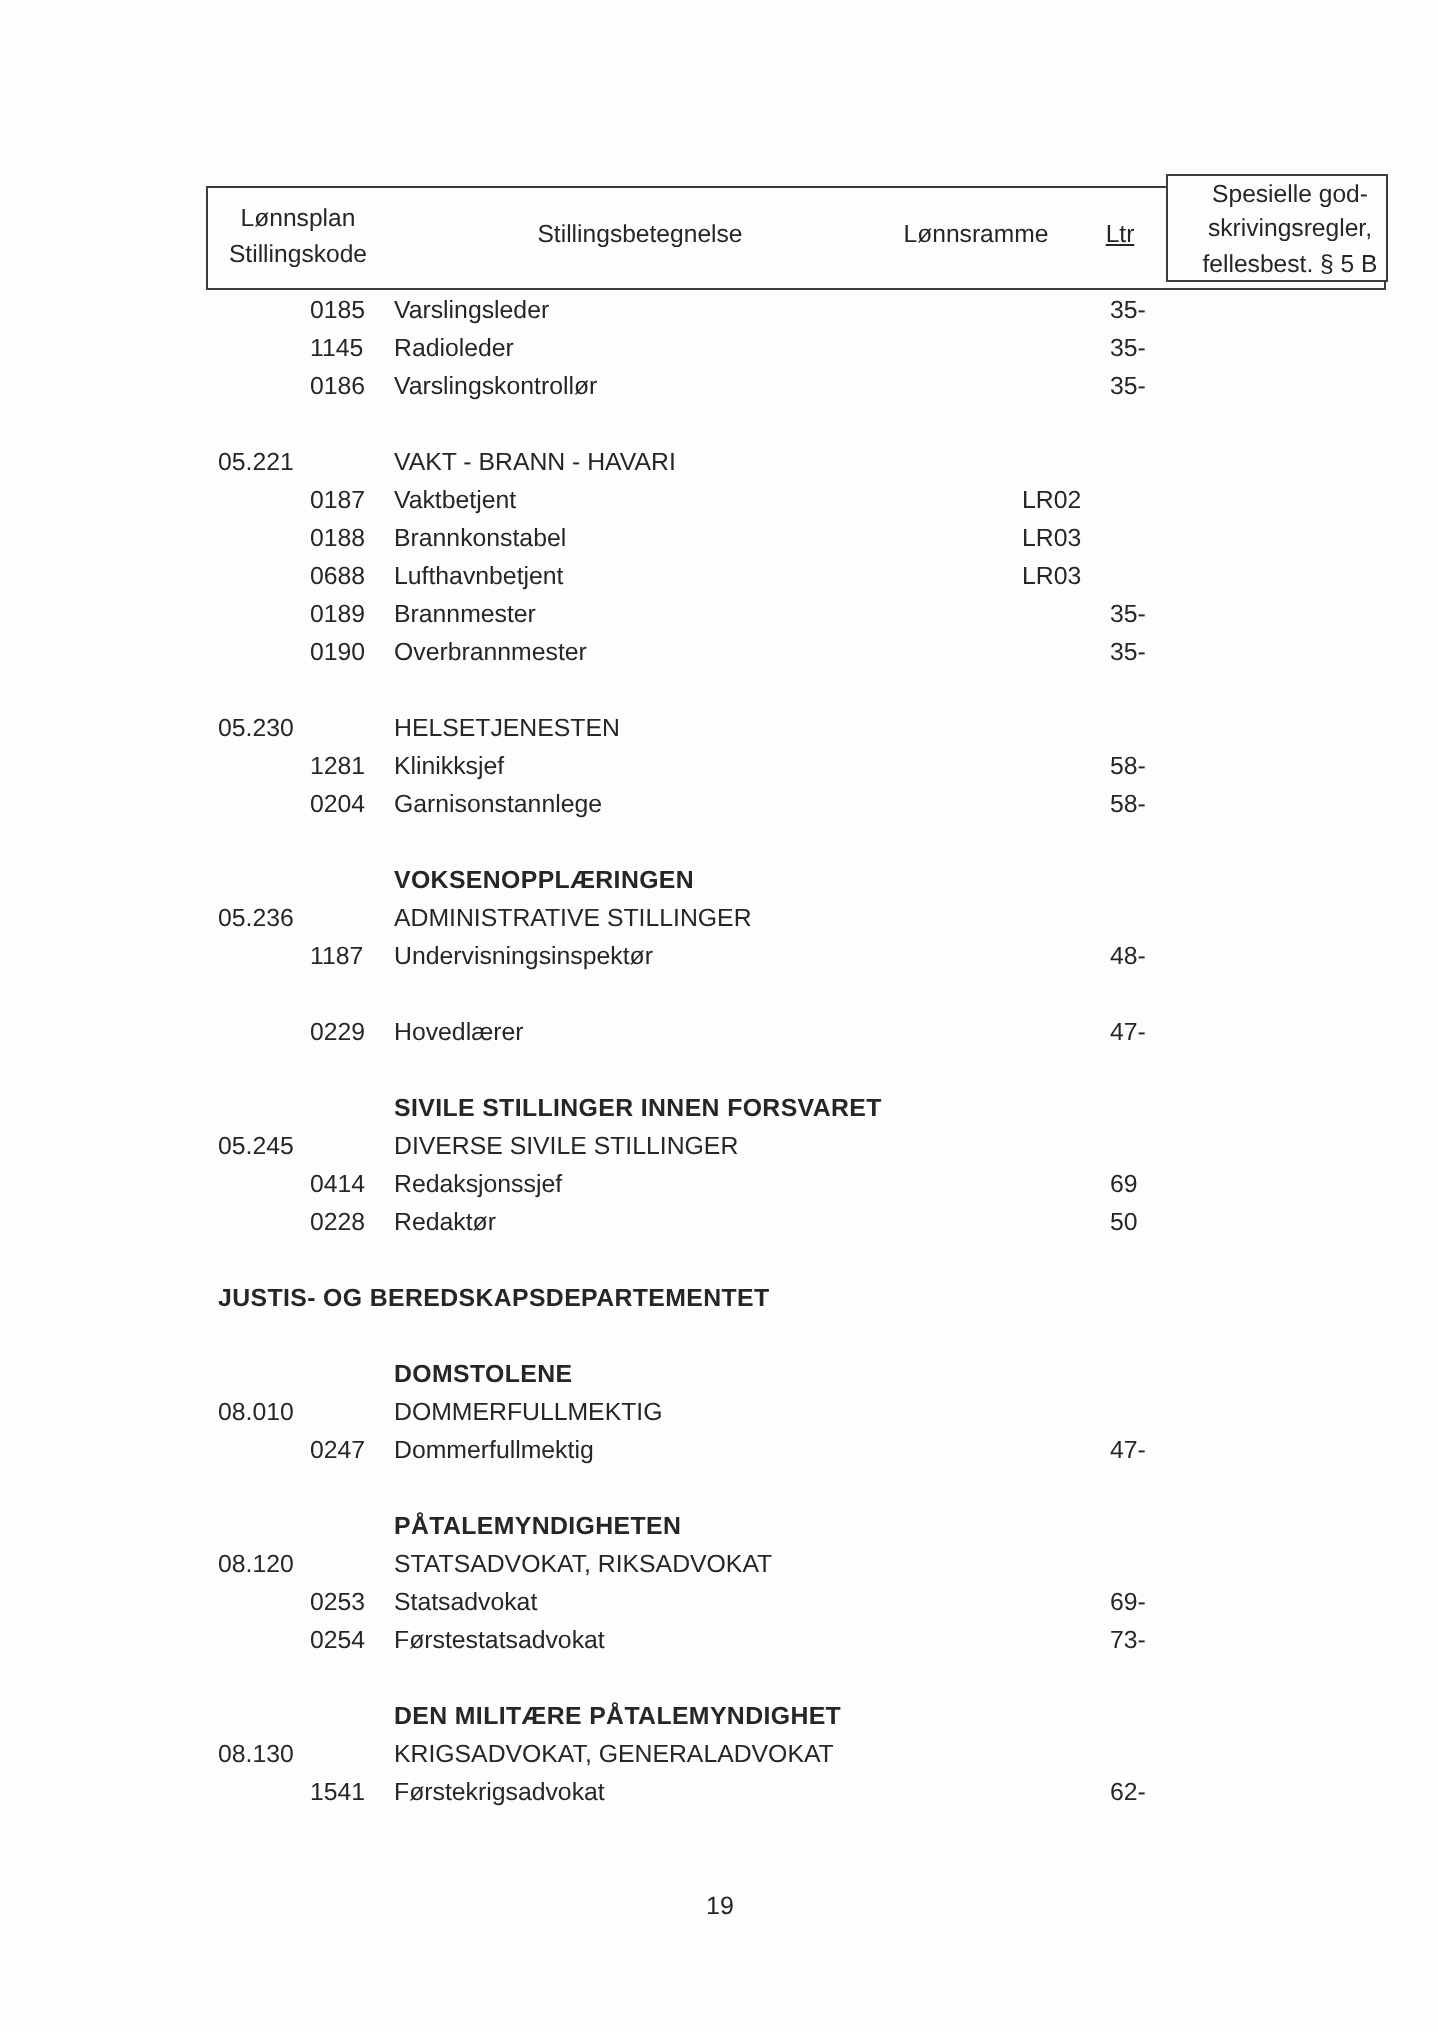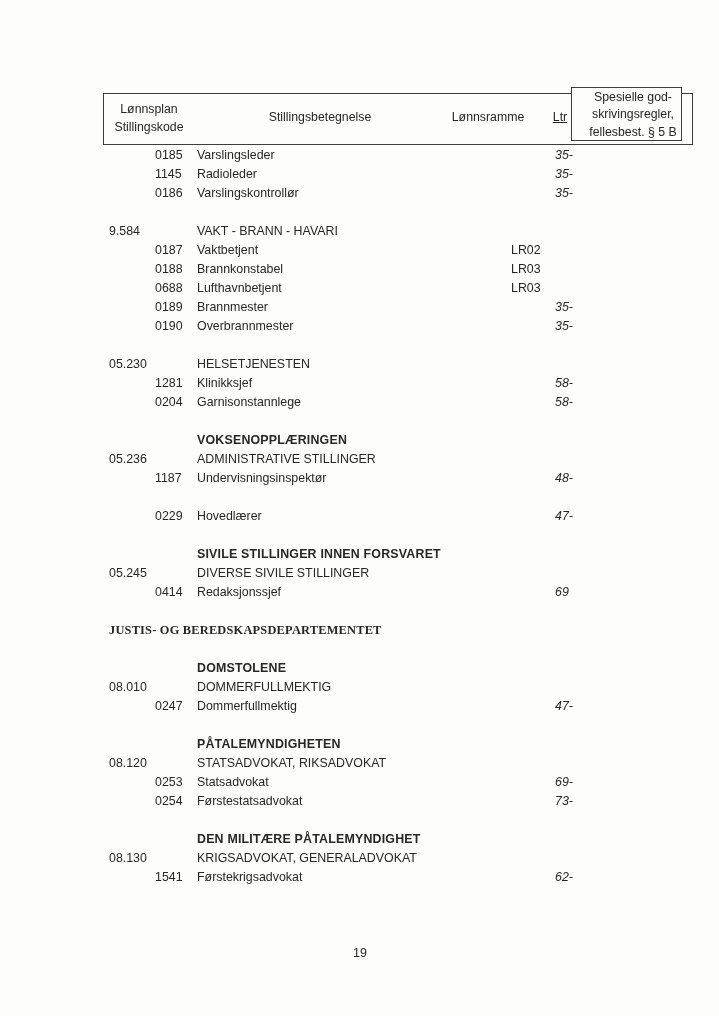--- a/index.html
+++ b/index.html
@@ -22,42 +22,42 @@
     box-sizing: border-box;
   }
   .hdr-text { position: absolute; font-size: 12.3px; line-height: 18px; text-align: center; }
   .hdr-lonnsplan-1 { left: 103px; top: 100px; width: 92px; }
   .hdr-lonnsplan-2 { left: 103px; top: 118px; width: 92px; }
   .hdr-betegnelse  { left: 240px; top: 108px; width: 160px; }
   .hdr-lonnsramme  { left: 438px; top: 108px; width: 100px; }
   .hdr-ltr         { left: 545px; top: 108px; width: 30px; text-decoration: underline; }
   .hdr-spesielle {
     position: absolute;
-    left: 571px; top: 87px;
+    left: 583px; top: 87px;
     width: 111px; height: 54px;
     border: 1px solid #3d3d3d;
     box-sizing: border-box;
     background: #fdfdfc;
     text-align: center;
     font-size: 12.3px;
     line-height: 17.3px;
     padding-top: 1px;
     padding-left: 13px;
   }
 
   
   .rows { position: absolute; left: 0; top: 146px; width: 667px; }
   .row  { position: relative; height: 19px; font-size: 12.4px; line-height: 19px; white-space: nowrap; }
   .row span { position: absolute; }
   .c-lp   { left: 109px; }
   .c-kode { left: 155px; }
   .c-bet  { left: 197px; }
   .c-lr   { left: 475px; margin-left: 36px; }
-  .c-ltr  { left: 555px; font-style: italic; }
-  .c-dep  { left: 109px; font-weight: 700; letter-spacing: .2px; font-family: Liberation Serif, serif; }
+  .c-ltr  { left: 555px; }
+  .c-dep  { left: 109px; font-weight: 700; letter-spacing: .2px; }
   .row.section .c-bet { font-weight: 700; letter-spacing: .2px; }
 
   
   .page-number {
     position: absolute;
     left: 340px; top: 946px; width: 40px;
     text-align: center;
     font-size: 12.5px;
   }
 </style>
@@ -89,21 +89,21 @@
         <span class="c-bet">Radioleder</span>
         <span class="c-ltr">35-</span>
       </div>
       <div class="row position">
         <span class="c-kode">0186</span>
         <span class="c-bet">Varslingskontrollør</span>
         <span class="c-ltr">35-</span>
       </div>
       <div class="row blank"></div>
       <div class="row group">
-        <span class="c-lp">9.584</span>
+        <span class="c-lp">05.221</span>
         <span class="c-bet">VAKT - BRANN - HAVARI</span>
       </div>
       <div class="row position">
         <span class="c-kode">0187</span>
         <span class="c-bet">Vaktbetjent</span>
         <span class="c-lr">LR02</span>
       </div>
       <div class="row position">
         <span class="c-kode">0188</span>
         <span class="c-bet">Brannkonstabel</span>
@@ -164,20 +164,25 @@
       </div>
       <div class="row group">
         <span class="c-lp">05.245</span>
         <span class="c-bet">DIVERSE SIVILE STILLINGER</span>
       </div>
       <div class="row position">
         <span class="c-kode">0414</span>
         <span class="c-bet">Redaksjonssjef</span>
         <span class="c-ltr">69</span>
       </div>
+      <div class="row position">
+        <span class="c-kode">0228</span>
+        <span class="c-bet">Redaktør</span>
+        <span class="c-ltr">50</span>
+      </div>
       <div class="row blank"></div>
       <div class="row department">
         <span class="c-dep">JUSTIS- OG BEREDSKAPSDEPARTEMENTET</span>
       </div>
       <div class="row blank"></div>
       <div class="row section">
         <span class="c-bet">DOMSTOLENE</span>
       </div>
       <div class="row group">
         <span class="c-lp">08.010</span>

